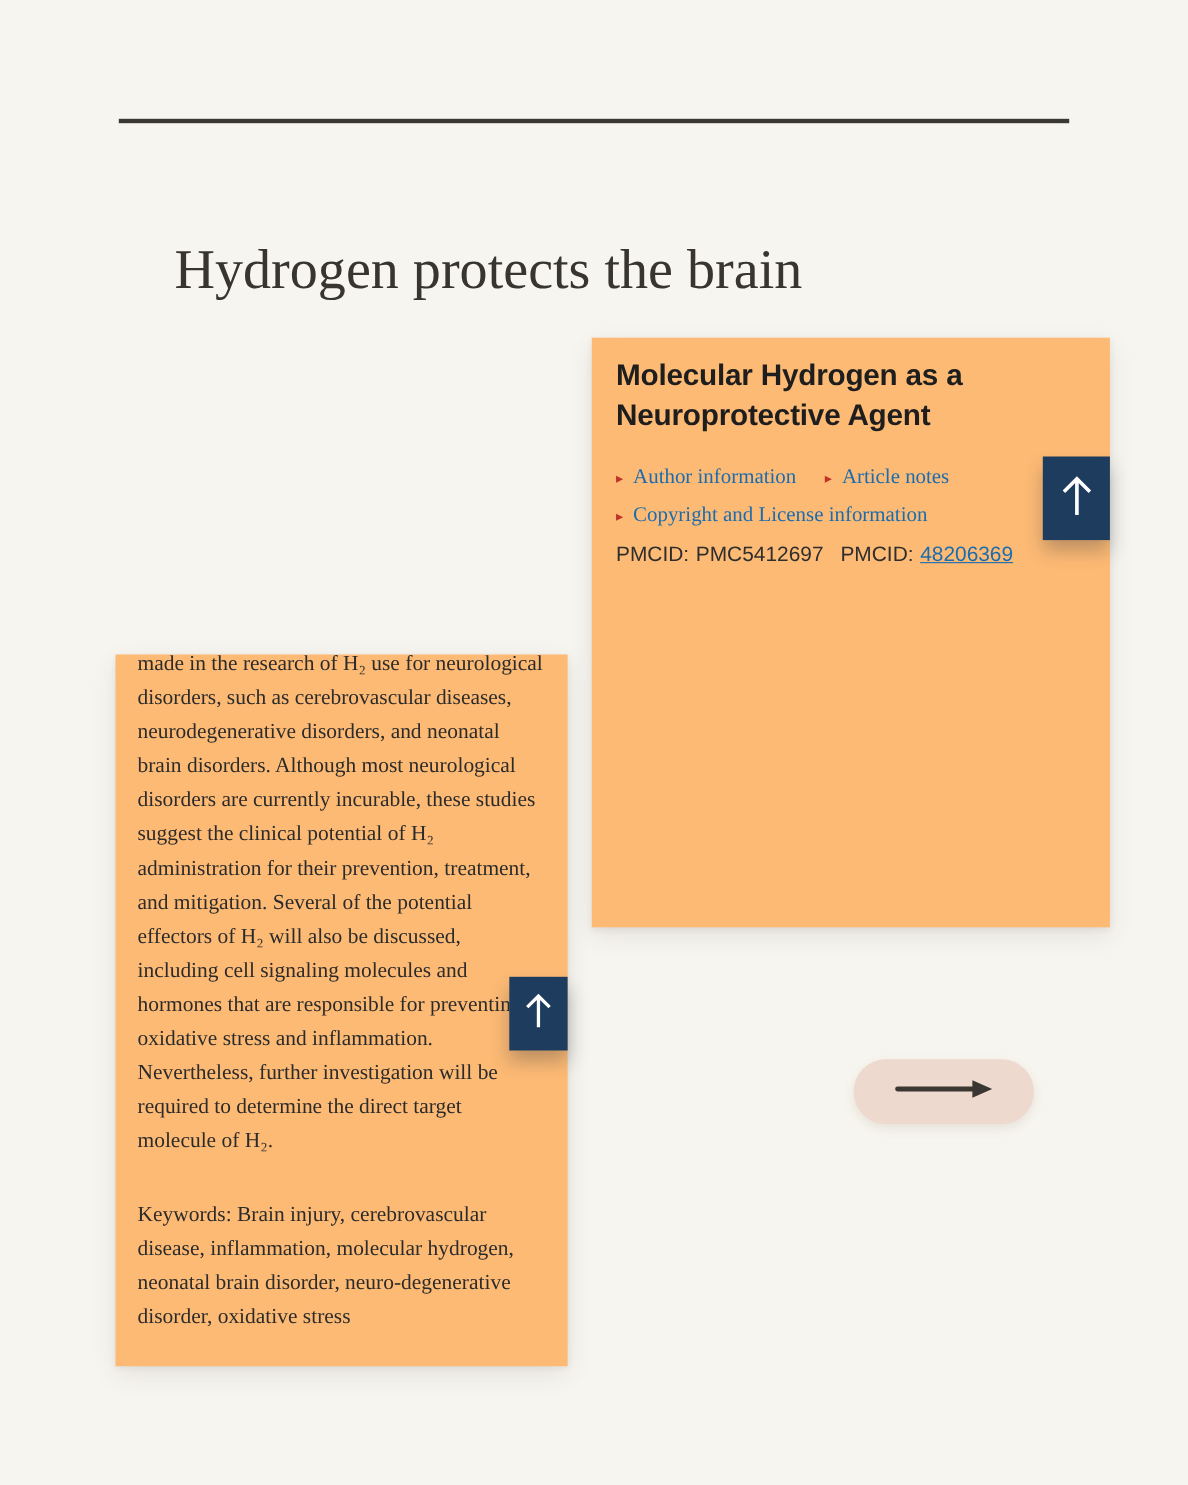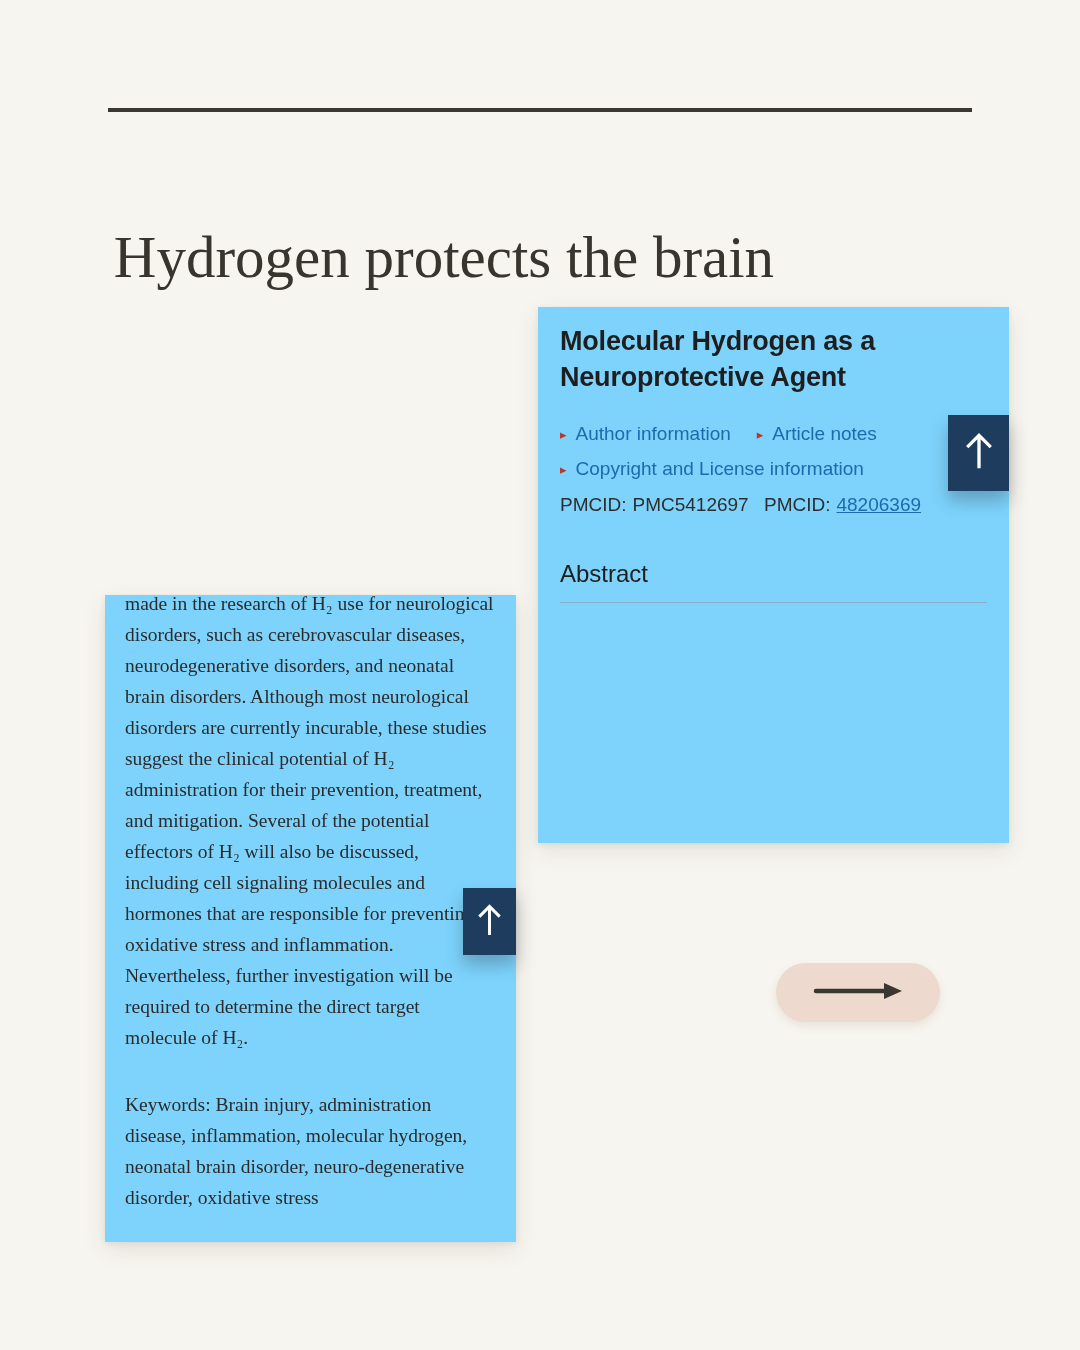--- a/index.html
+++ b/index.html
@@ -9,41 +9,41 @@
     font-family:"Liberation Sans", sans-serif;
   }
   .rule{
     position:absolute;left:108px;top:108px;width:864px;height:4px;
     background:#3b3834;
   }
   .display-title{
     position:absolute;left:0;top:183px;width:888px;
     text-align:center;
     font-family:"Liberation Serif", serif;
-    font-size:59px;font-weight:500;color:#38342e;letter-spacing:0px;
+    font-size:51px;font-weight:500;color:#38342e;letter-spacing:0px;
   }
   .card{
-    position:absolute;background:#7dd3fc;overflow:hidden;
+    position:absolute;background:#fdba74;overflow:hidden;
     box-shadow:0 8px 22px rgba(60,55,45,0.10), 0 2px 6px rgba(60,55,45,0.08);
   }
   
   .paper-card{left:538px;top:307px;width:471px;height:536px;}
   .paper-inner{padding:16px 22px 0 22px;}
   .paper-title{
     font-size:27px;line-height:36px;font-weight:700;color:#1e1e1e;
     letter-spacing:-0.2px;margin:0;
   }
   .authors{margin-top:16px;font-size:19px;color:#333;}
   .link{color:#1a6cae;text-decoration:underline;cursor:pointer;}
   .authors sup{font-size:13px;color:#333;margin-left:3px;}
   .info-row{margin-top:28px;font-size:19px;display:flex;gap:26px;align-items:center;}
   .info-row.second{margin-top:13px;}
   .info-item{display:flex;align-items:center;gap:9px;}
   .tri{color:#bf3328;font-size:13px;line-height:1;}
-  .info-label{color:#1a6cae;cursor:pointer;}
+  .info-label{color:#1a6cae;cursor:pointer;font-family:Liberation Serif, serif;}
   .ids-row{margin-top:14px;font-size:19px;color:#2e2e2e;}
   .ids-row .idlabel{margin-right:6px;}
   .ids-row .gap{display:inline-block;width:10px;}
   .abstract-head{
     margin-top:44px;font-size:24px;color:#1e1e1e;font-weight:400;
     padding-bottom:14px;border-bottom:1px solid #8fadc9;
   }
   .abstract-text{
     margin-top:24px;
     font-family:"Liberation Serif", serif;
@@ -104,29 +104,28 @@
         <span class="tri">▸</span>
         <span class="info-label">Copyright and License information</span>
       </span>
     </div>
 
     <div class="ids-row">
       <span class="idlabel">PMCID:</span><span>PMC5412697</span><span class="gap"></span>
       <span class="idlabel">PMCID:</span><span class="link">48206369</span>
     </div>
 
-    <div class="abstract-head">Abstract</div>
 
   </div>
 </div>
 
 <div class="card excerpt-card">
   <div class="excerpt-inner">
     <p class="excerpt-text">made in the research of H₂ use for neurological disorders, such as cerebrovascular diseases, neurodegenerative disorders, and neonatal brain disorders. Although most neurological disorders are currently incurable, these studies suggest the clinical potential of H₂ administration for their prevention, treatment, and mitigation. Several of the potential effectors of H₂ will also be discussed, including cell signaling molecules and hormones that are responsible for preventing oxidative stress and inflammation. Nevertheless, further investigation will be required to determine the direct target molecule of H₂.</p>
-    <p class="keywords"><b>Keywords:</b><span> Brain injury, administration disease, inflammation, molecular hydrogen, neonatal brain disorder, neuro-degenerative disorder, oxidative stress</span></p>
+    <p class="keywords"><b>Keywords:</b><span> Brain injury, cerebrovascular disease, inflammation, molecular hydrogen, neonatal brain disorder, neuro-degenerative disorder, oxidative stress</span></p>
   </div>
 </div>
 
 <div class="scroll-top a">
   <span>
     <svg width="38" height="44" viewBox="0 0 24 28" fill="none">
       <path d="M12 25 V4 M4.5 11.5 L12 4 L19.5 11.5" stroke="#ffffff" stroke-width="2.1" fill="none"></path>
     </svg>
   </span>
 </div>

